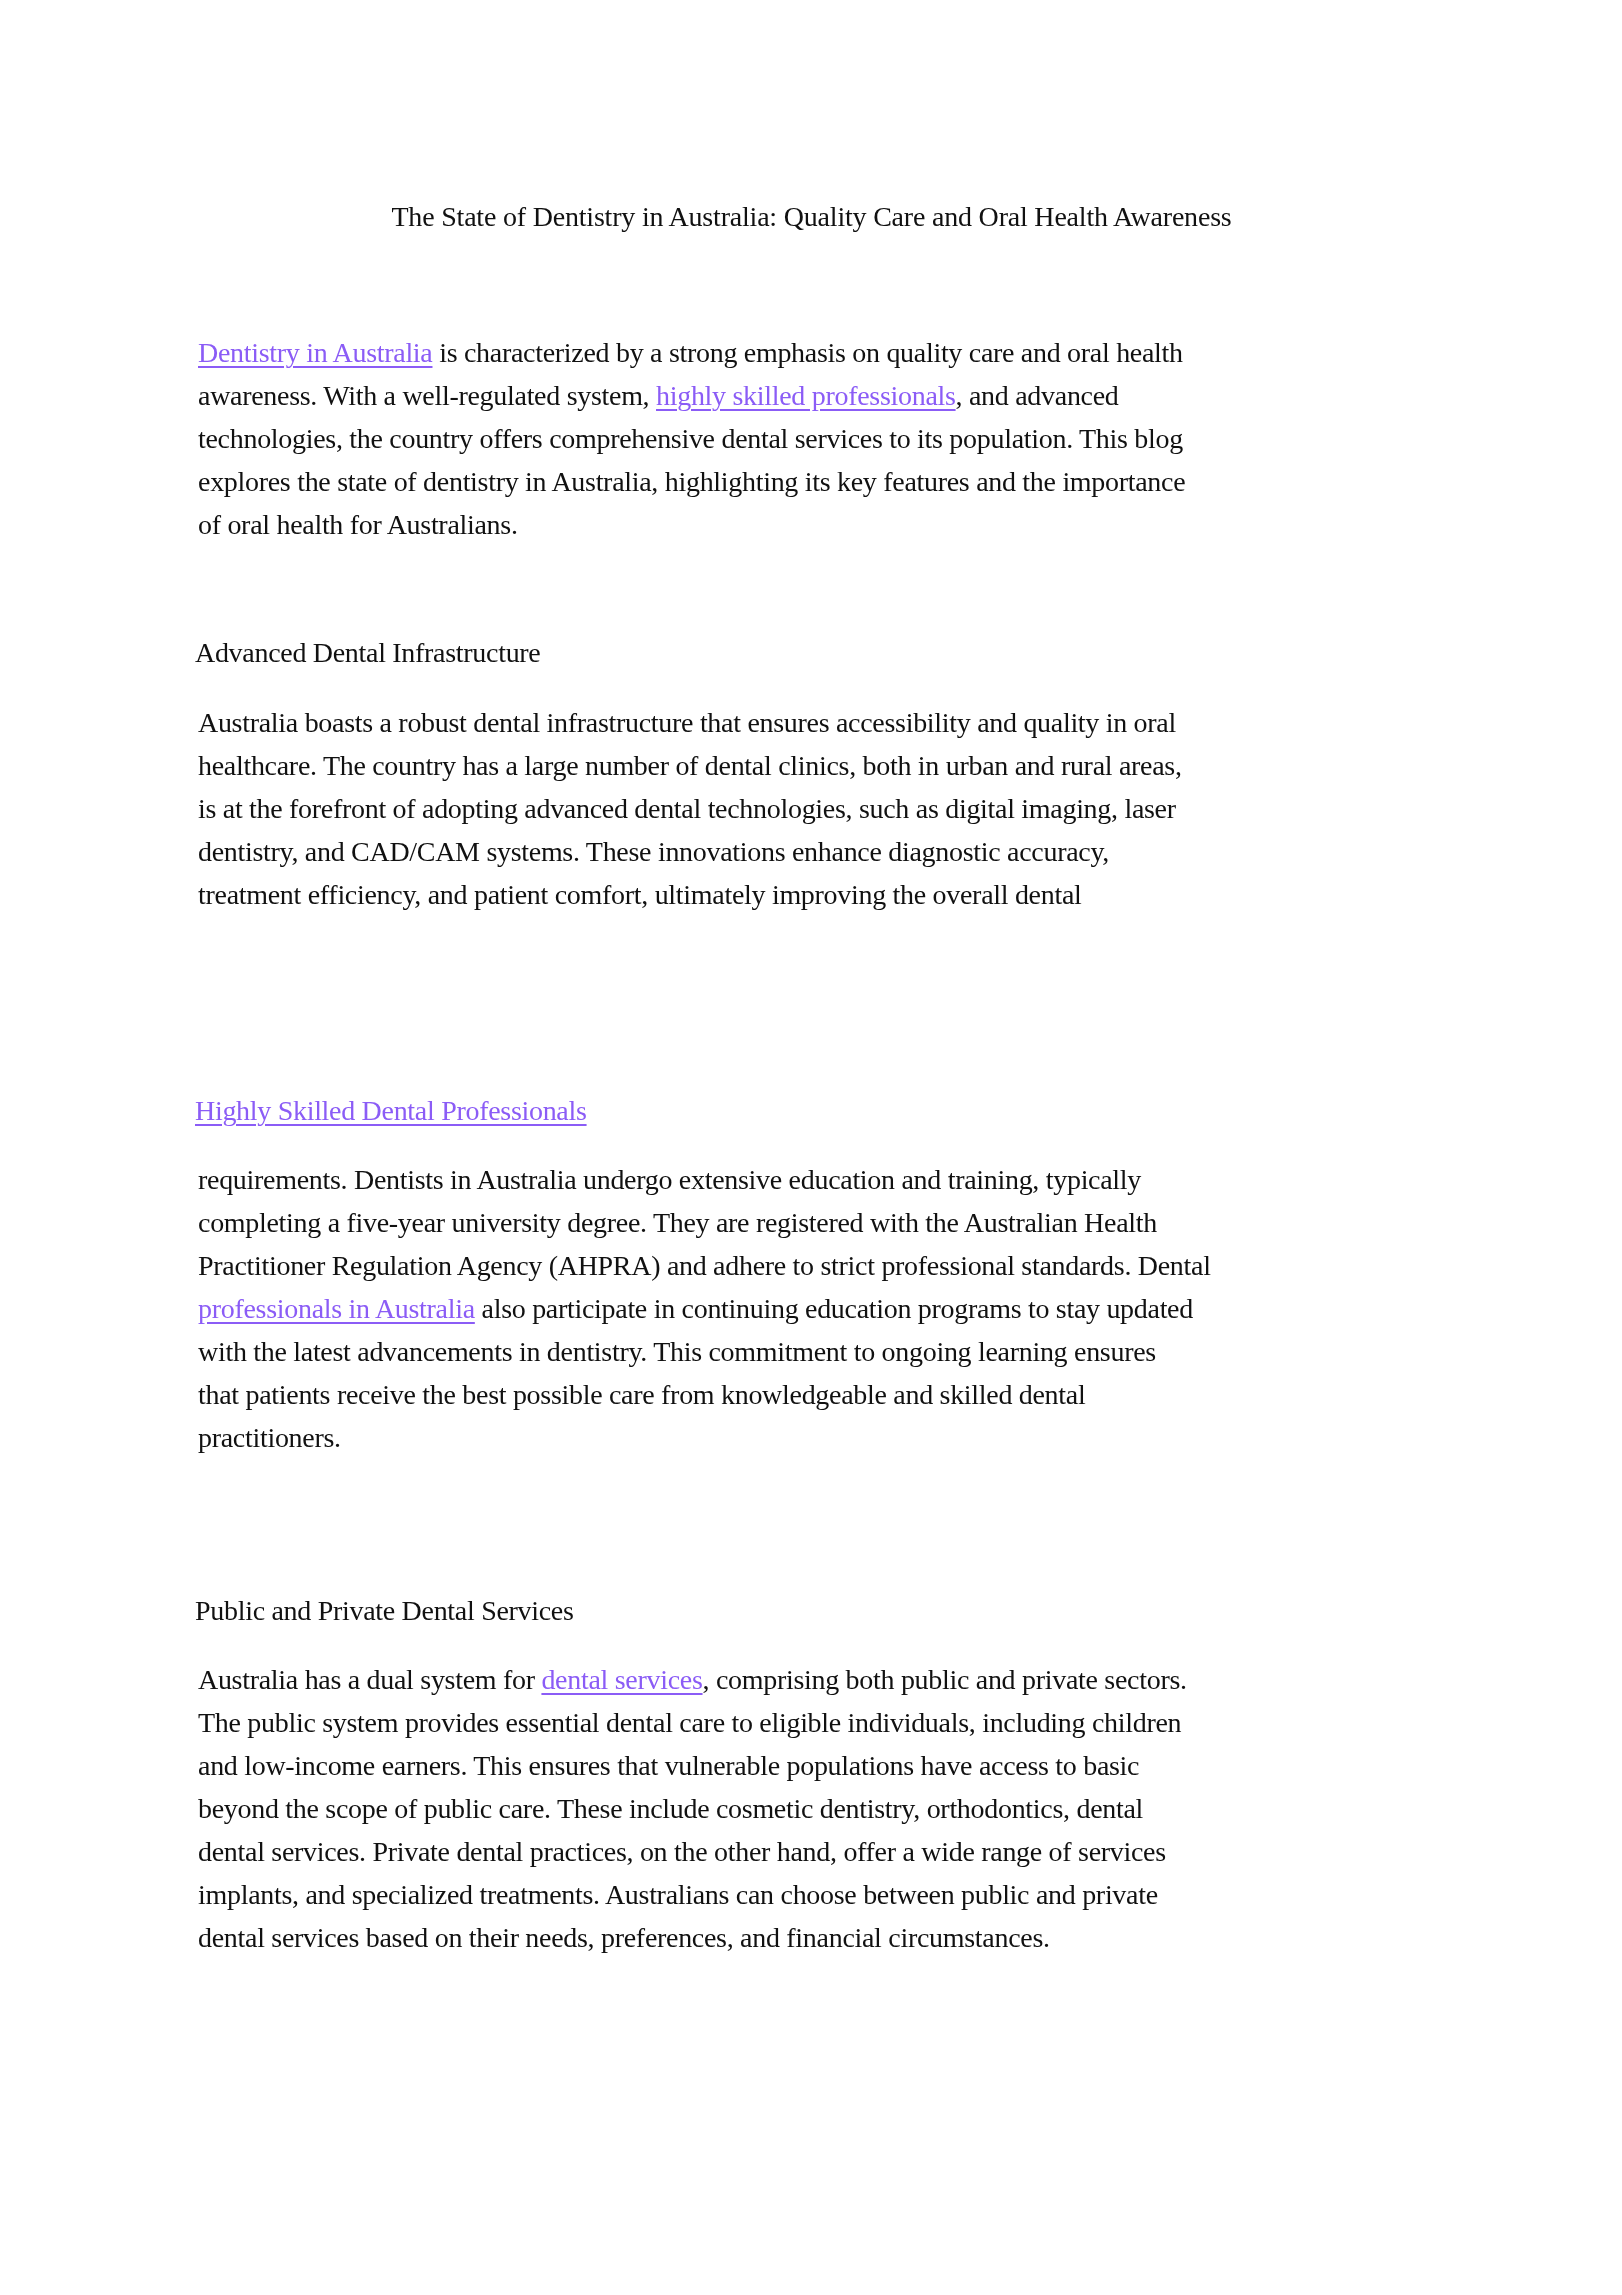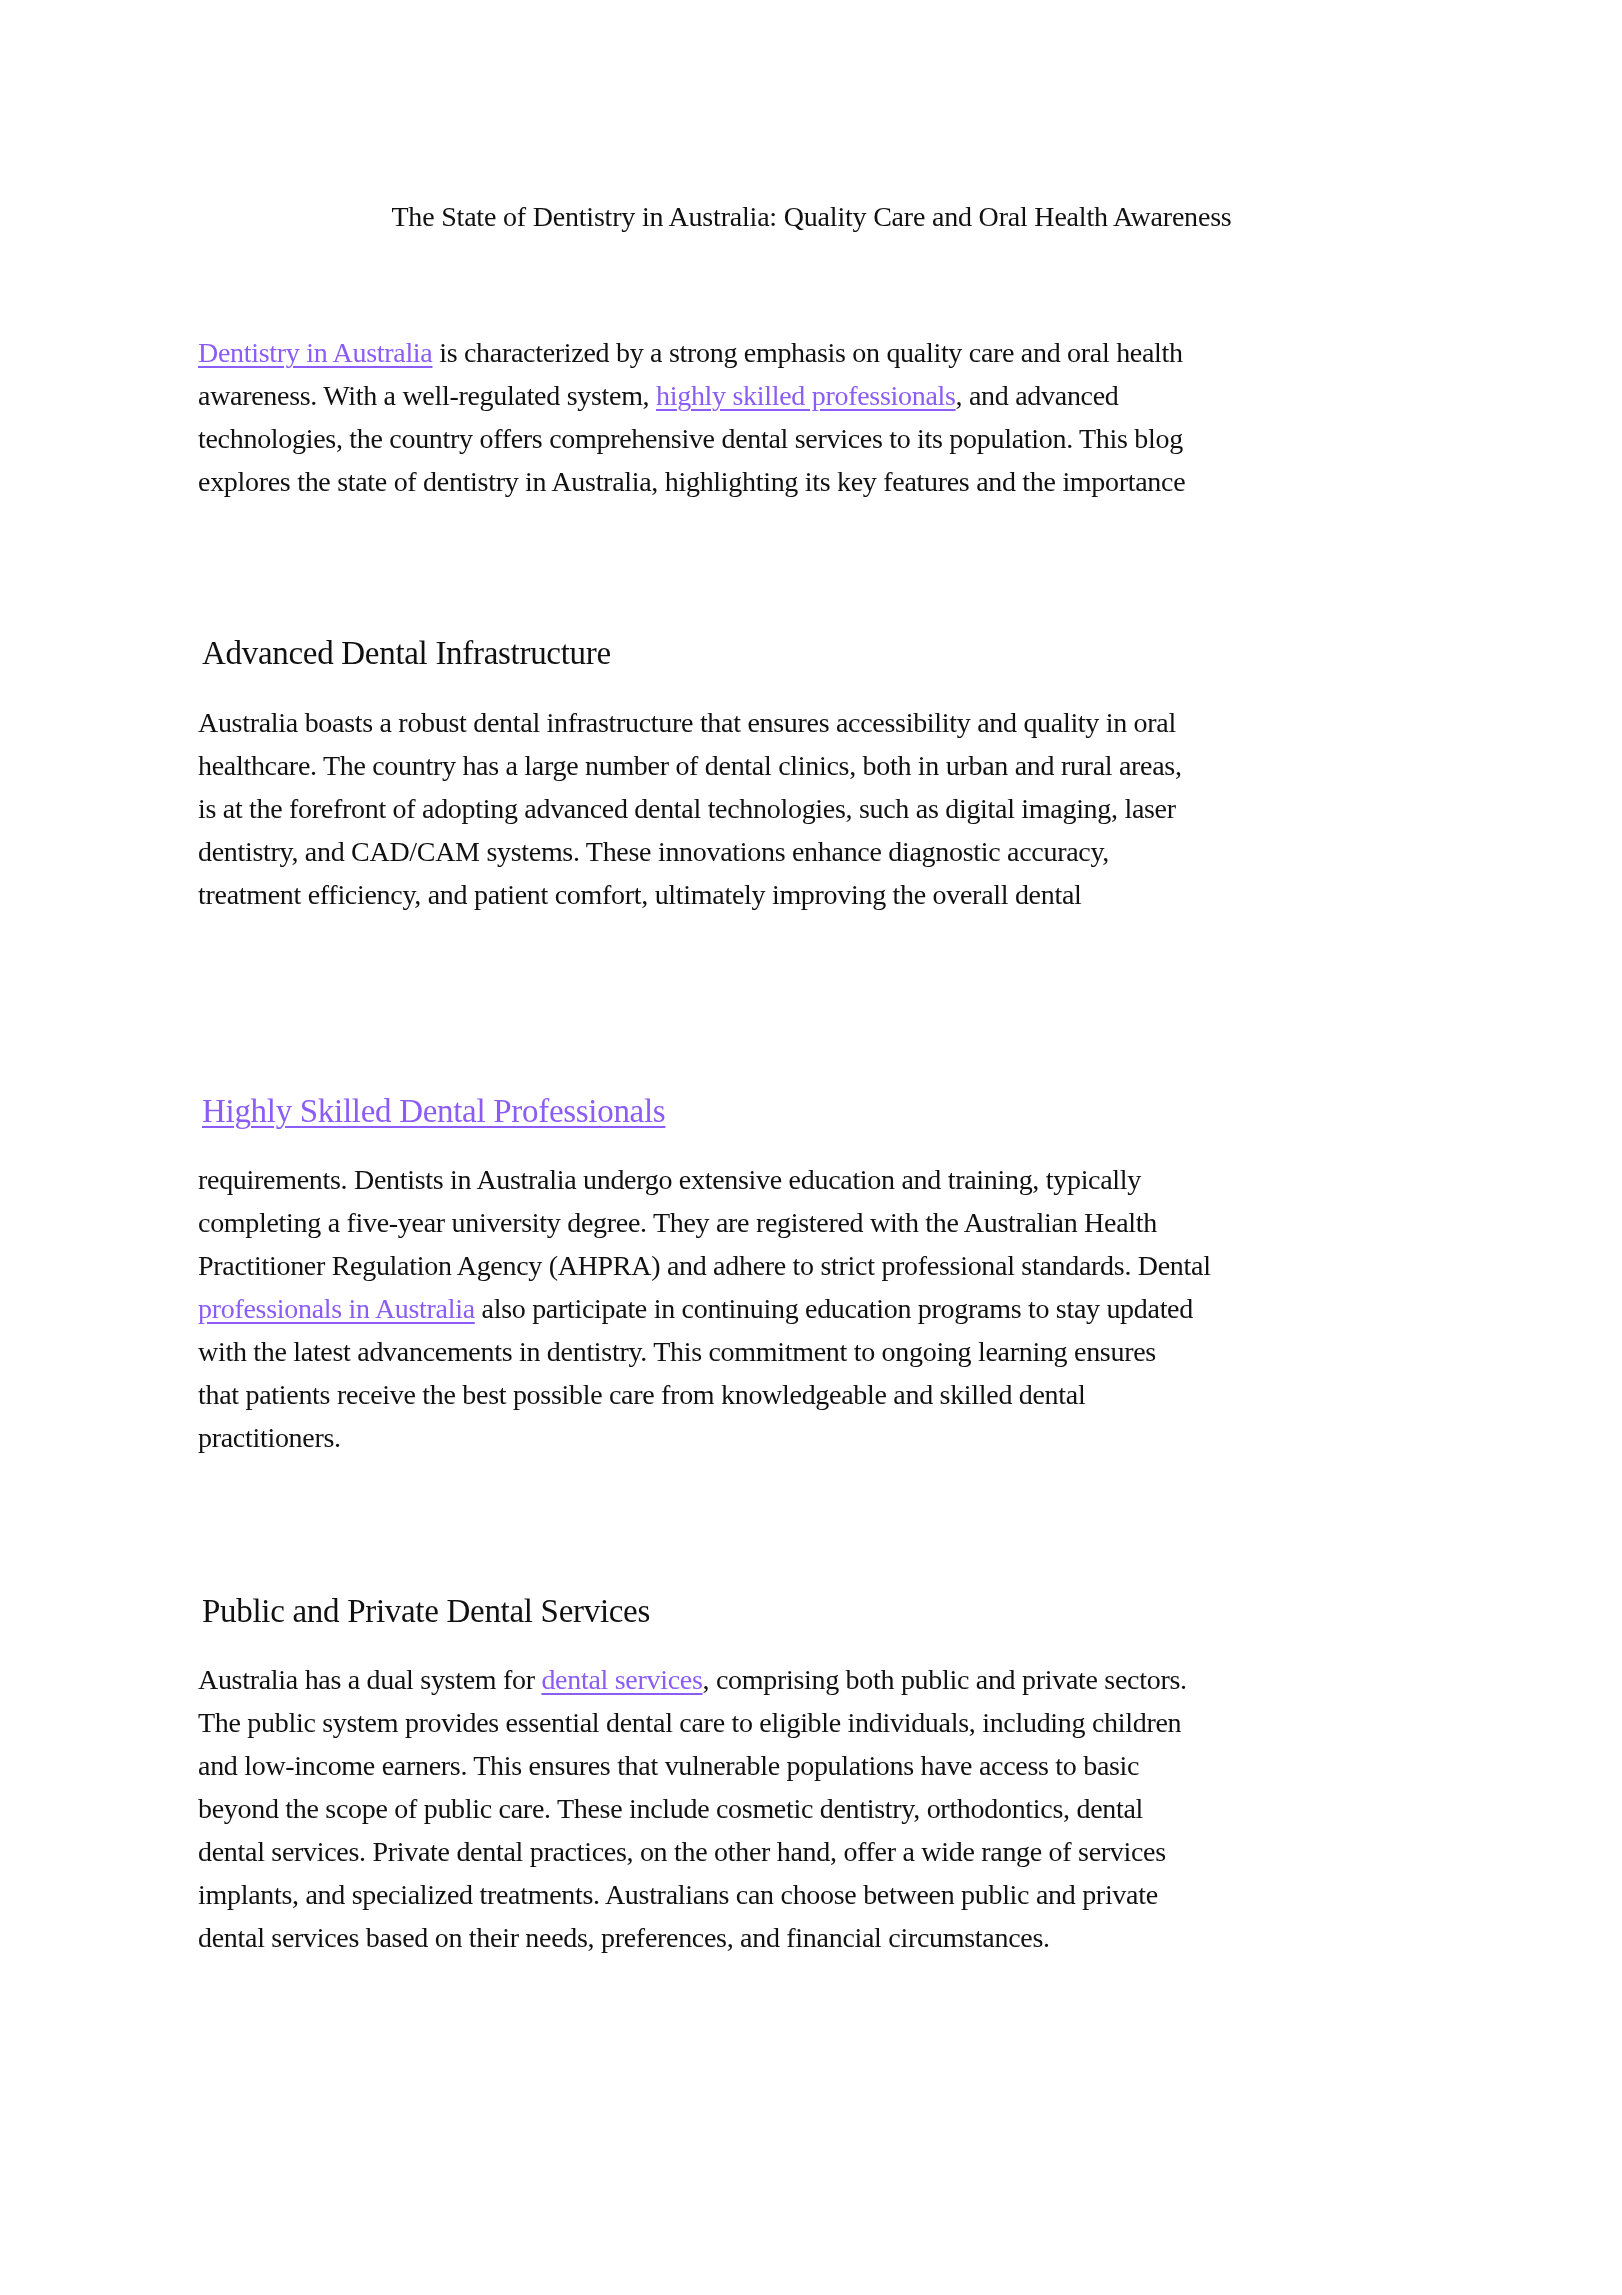--- a/index.html
+++ b/index.html
@@ -7,35 +7,36 @@
   .page {
     position: absolute; left: 0; top: 0; width: 1359px; height: 2295px;
     font-family: Liberation Serif, serif; color: #111111;
   }
   .title {
     position: absolute; top: 198px; left: 0; width: 1623px; text-align: center;
     font-size: 28px; line-height: 38px; letter-spacing: -0.2px;
   }
   .block { position: absolute; left: 198px; width: 1236px; font-size: 28px; line-height: 43px; letter-spacing: -0.3px; }
   .line { white-space: nowrap; display: block; height: 43px; }
-  .heading { position: absolute; left: 202px; font-size: 33px; line-height: 38px; letter-spacing: -0.3px; white-space: nowrap; }
+  .heading { position: absolute; left: 195px; font-size: 28px; line-height: 38px; letter-spacing: -0.3px; white-space: nowrap; }
   a.link { color: #8b5cf6; text-decoration: underline; text-underline-offset: 3.8px; text-decoration-thickness: 1.9px; }
 </style>
 </head>
 <body>
 
 <div class="page">
 
   <div class="title">The State of Dentistry in Australia: Quality Care and Oral Health Awareness</div>
 
   <div class="block" style="top:331px;">
     <span class="line"><a class="link" href="#">Dentistry in Australia</a><span> is characterized by a strong emphasis on quality care and oral health</span></span>
     <span class="line"><span>awareness. With a well-regulated system, </span><a class="link" href="#">highly skilled professionals</a><span>, and advanced</span></span>
     <span class="line">technologies, the country offers comprehensive dental services to its population. This blog</span>
     <span class="line">explores the state of dentistry in Australia, highlighting its key features and the importance</span>
+    <span class="line">of oral health for Australians.</span>
   </div>
 
   <div class="heading" style="top:634px;">Advanced Dental Infrastructure</div>
   <div class="block" style="top:701px;">
     <span class="line">Australia boasts a robust dental infrastructure that ensures accessibility and quality in oral</span>
     <span class="line">healthcare. The country has a large number of dental clinics, both in urban and rural areas,</span>
     <span class="line">is at the forefront of adopting advanced dental technologies, such as digital imaging, laser</span>
     <span class="line">dentistry, and CAD/CAM systems. These innovations enhance diagnostic accuracy,</span>
     <span class="line">treatment efficiency, and patient comfort, ultimately improving the overall dental</span>
   </div>

